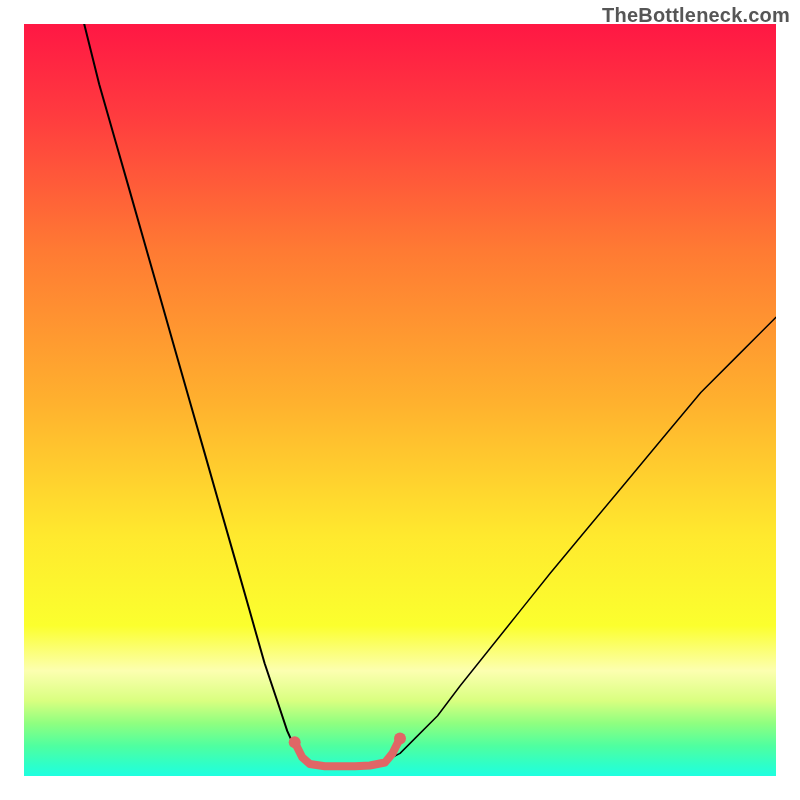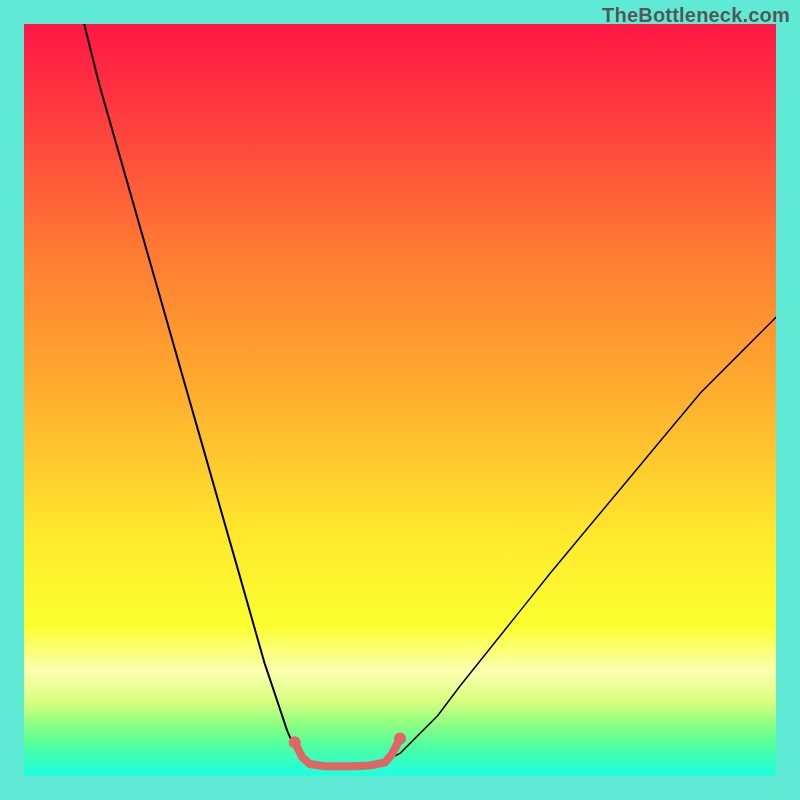--- a/index.html
+++ b/index.html
@@ -7,21 +7,21 @@
     padding: 0;
     width: 800px;
     height: 800px;
     background: #000;
     overflow: hidden;
   }
   .container {
     position: relative;
     width: 800px;
     height: 800px;
-    background: #5eead4;
+    background: #ffffff;
   }
   .plot-area {
     position: absolute;
     left: 24px;
     top: 24px;
     width: 752px;
     height: 752px;
     overflow: hidden;
   }
   .gradient-bg {

